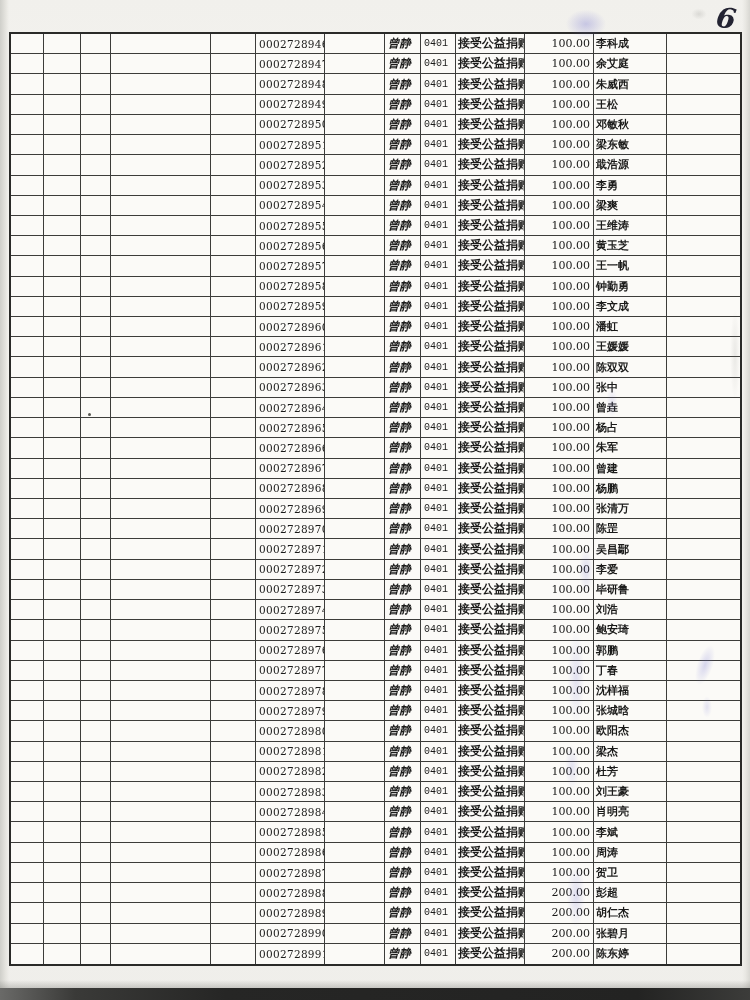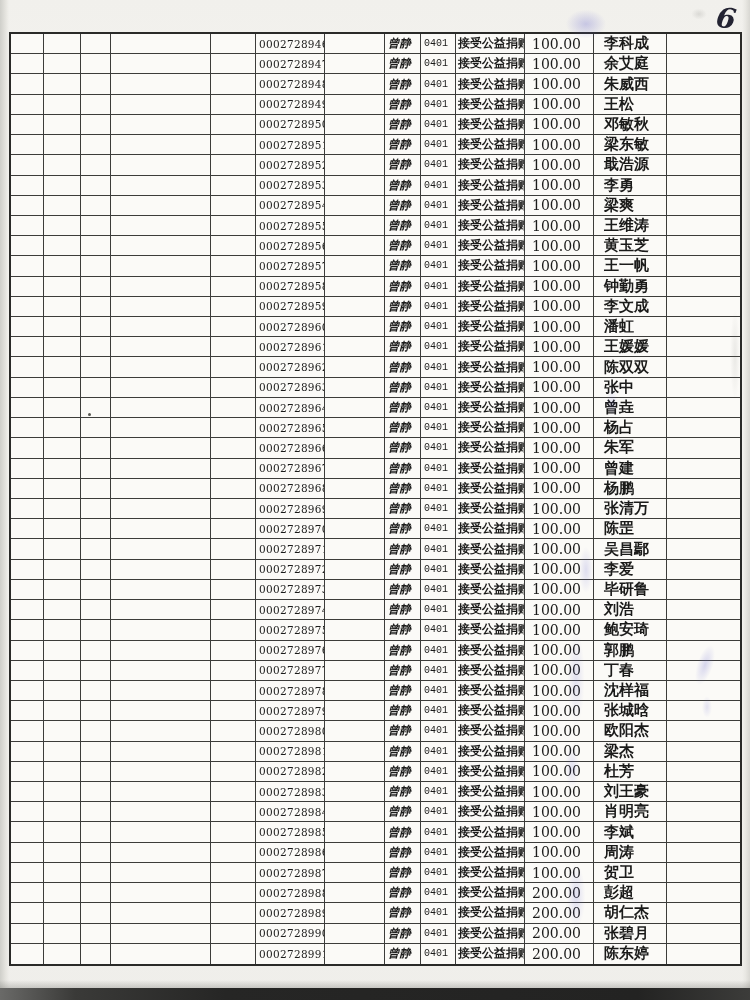--- a/index.html
+++ b/index.html
@@ -57,23 +57,23 @@
     font-size:10.5px;letter-spacing:.3px;padding-left:3px;
   }
   .cell.operator{font-size:11.5px;font-weight:700;padding-left:3px;font-style:italic;}
   .cell.code{
     font-family:Liberation Mono, monospace;
     font-size:10px;padding-left:3px;
   }
   .cell.summary{font-size:12px;font-weight:700;padding-left:2px;letter-spacing:0;}
   .cell.amount{
     font-family:"DejaVu Serif","Liberation Serif",serif;
-    font-size:14px;justify-content:flex-end;padding-right:12px;
-  }
-  .cell.payer{font-size:15px;font-weight:600;padding-left:2px;margin-left:8px;}
+    font-size:11px;justify-content:flex-end;padding-right:3px;
+  }
+  .cell.payer{font-size:11px;font-weight:600;padding-left:2px;}
   .artifact{position:absolute;pointer-events:none;border-radius:50%;}
   .blue{background:radial-gradient(closest-side,rgba(100,100,205,.55),rgba(100,100,205,0) 72%);}
   .gray{background:radial-gradient(closest-side,rgba(110,110,105,.5),rgba(110,110,105,0) 70%);}
   .dot{position:absolute;width:3px;height:3px;border-radius:50%;background:#55554f;}
 </style>
 </head>
 <body>
 
 <div class="paper">
 

